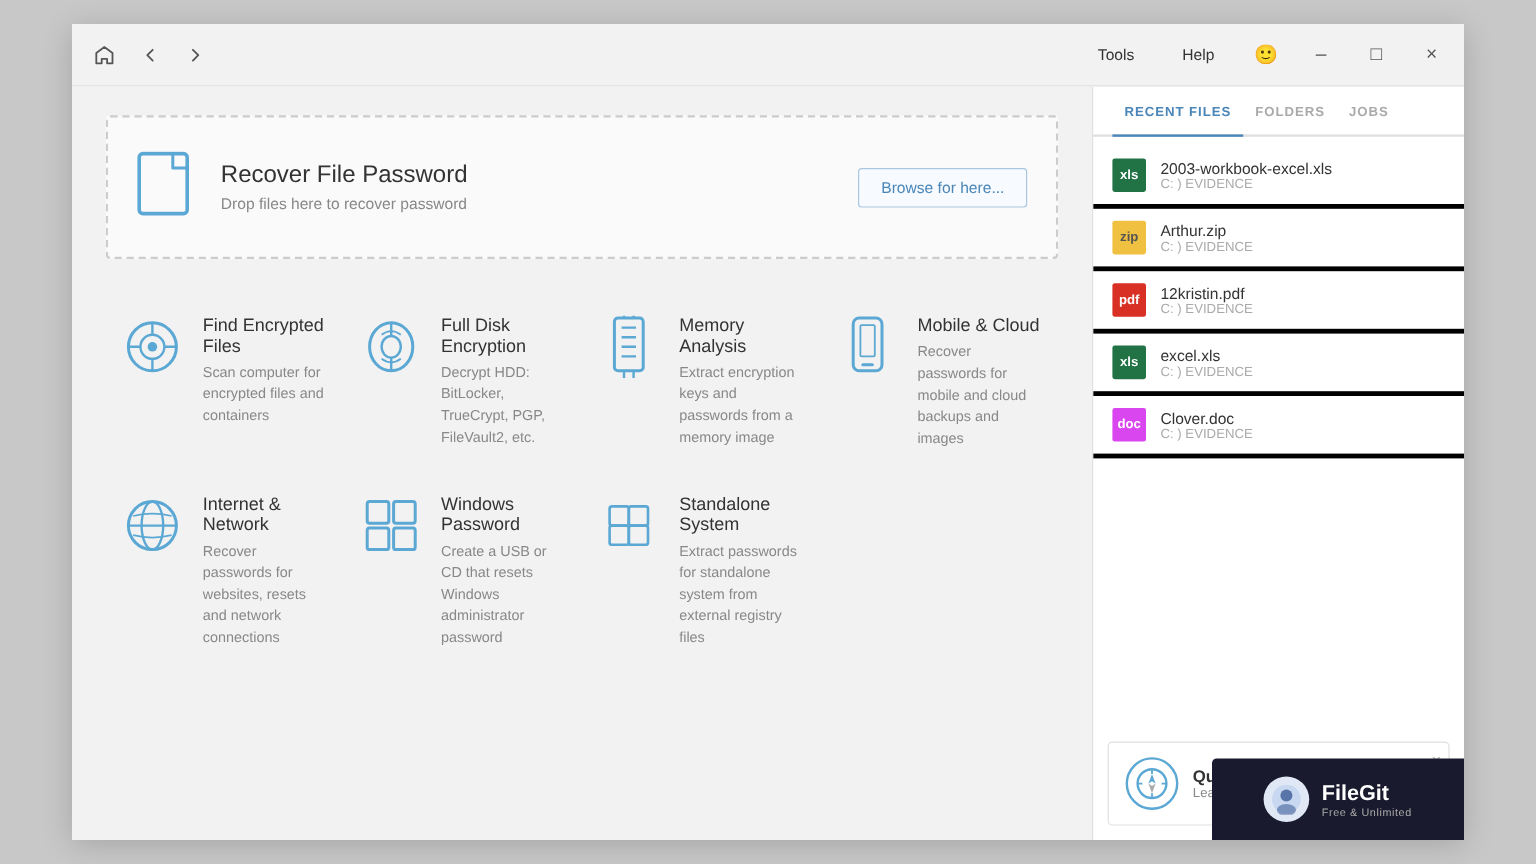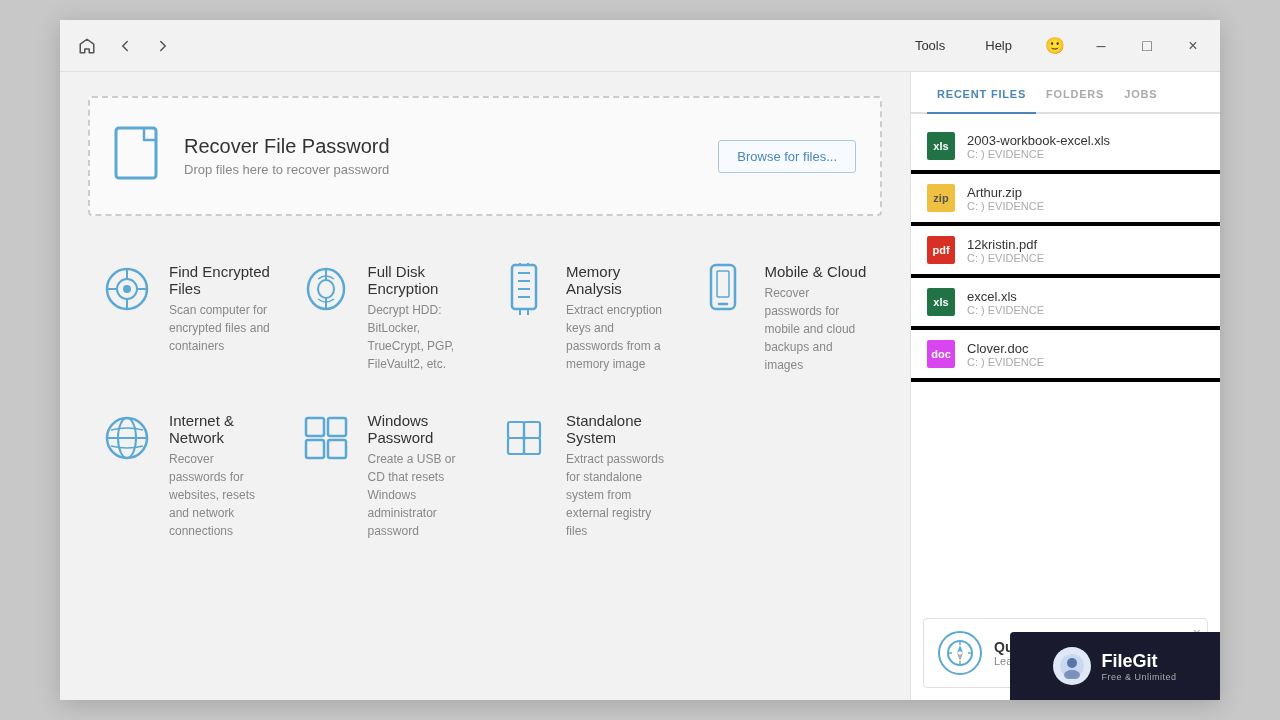--- a/index.html
+++ b/index.html
@@ -342,21 +342,21 @@
               <polyline points="30,2 42,14" stroke="none"></polyline>
 
               <path d="M28 2 L28 16 L44 16" stroke="none" fill="none"></path>
             </svg>
           </div>
           <div class="recover-text">
             <h2>Recover File Password</h2>
             <p>Drop files here to recover password</p>
           </div>
         </div>
-        <button class="browse-btn">Browse for files...</button>
+        <button class="browse-btn">Browse for here...</button>
       </div>
 
       <div class="features-grid">
 
         <div class="feature-item">
           <div class="feature-icon">
             <svg width="48" height="48" viewBox="0 0 48 48" fill="none">
               <circle cx="24" cy="24" r="20" stroke="#5ba8d4" stroke-width="2.5"></circle>
               <circle cx="24" cy="24" r="10" stroke="#5ba8d4" stroke-width="2"></circle>
               <circle cx="24" cy="24" r="4" fill="#5ba8d4"></circle>

